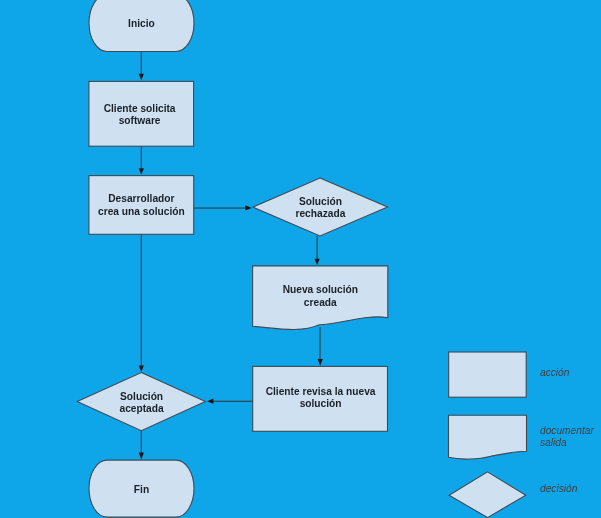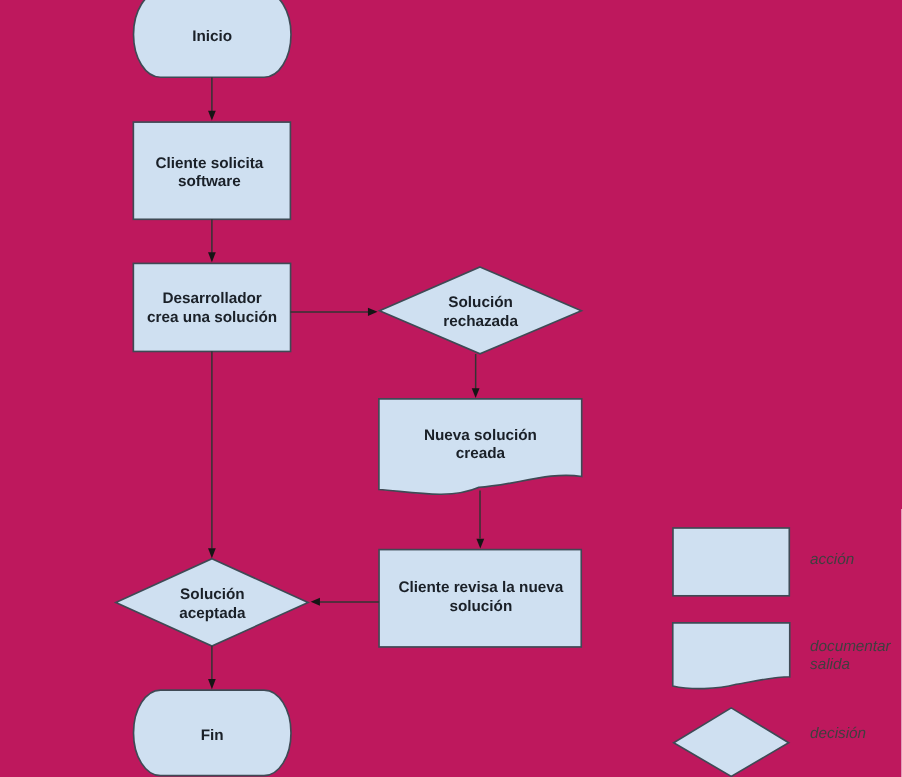--- a/index.html
+++ b/index.html
@@ -1,17 +1,17 @@
 <!DOCTYPE html>
 <html><head>
 <meta charset="utf-8">
 <style>
   html,body{margin:0;padding:0;background:#ffffff;}
   body{width:601px;height:518px;overflow:hidden;font-family:"Liberation Sans",sans-serif;}
-  #canvas{position:relative;width:601px;height:518px;background:#be185d;}
+  #canvas{position:relative;width:601px;height:518px;background:#0ea5e9;}
   .shape{fill:#CFE0F1;stroke:#3F4A55;stroke-width:1.1;}
   .edge{stroke:#333333;stroke-width:1;fill:none;}
   .arrowhead{fill:#151515;stroke:none;}
   .nodetext{font-family:"Liberation Sans",sans-serif;font-size:10.2px;font-weight:bold;fill:#1a2028;text-anchor:middle;}
   .legendtext{font-family:"Liberation Sans",sans-serif;font-size:10.2px;font-style:italic;fill:#3f3f3f;}
 </style>
 </head>
 <body>
 
 <div id="canvas">

